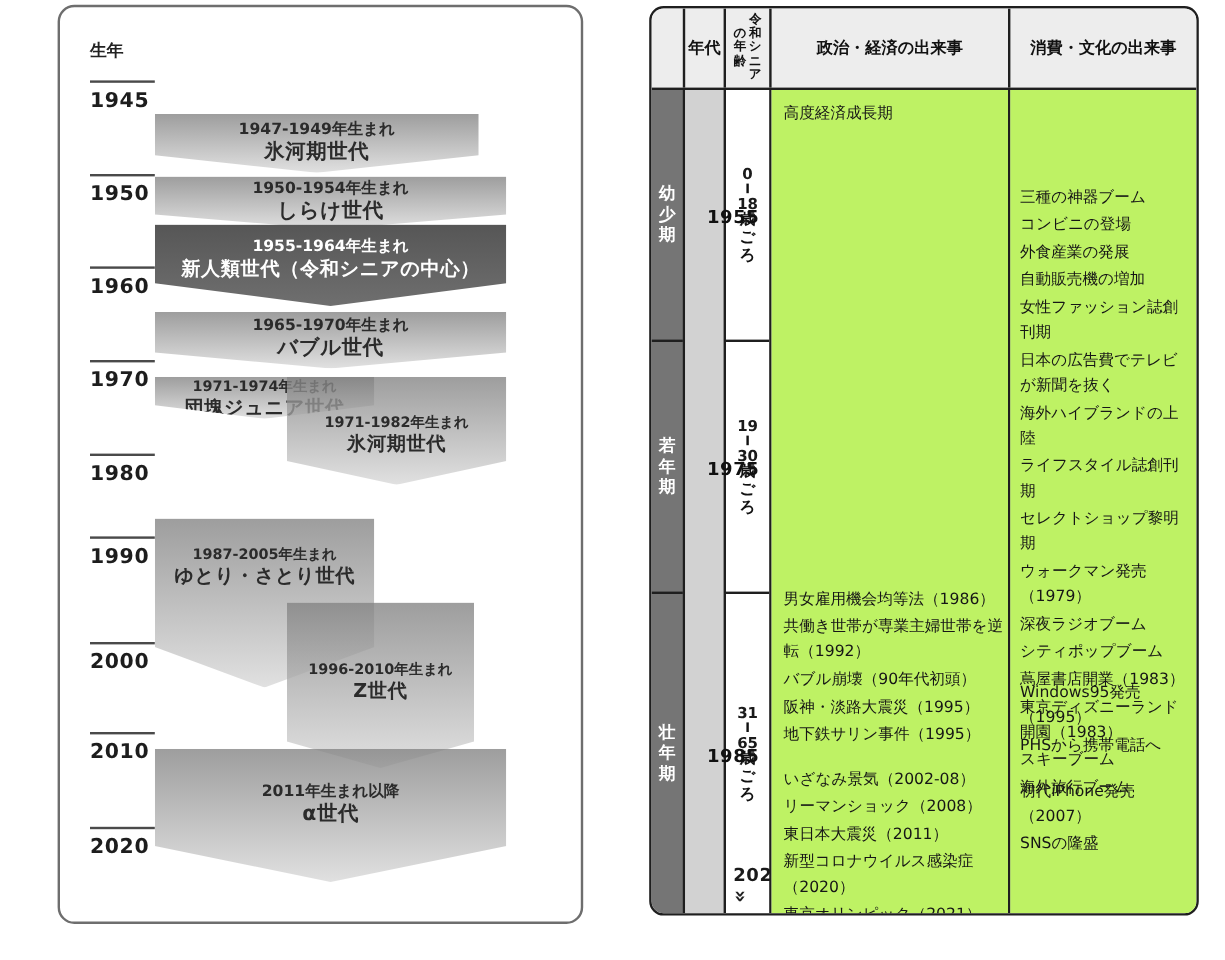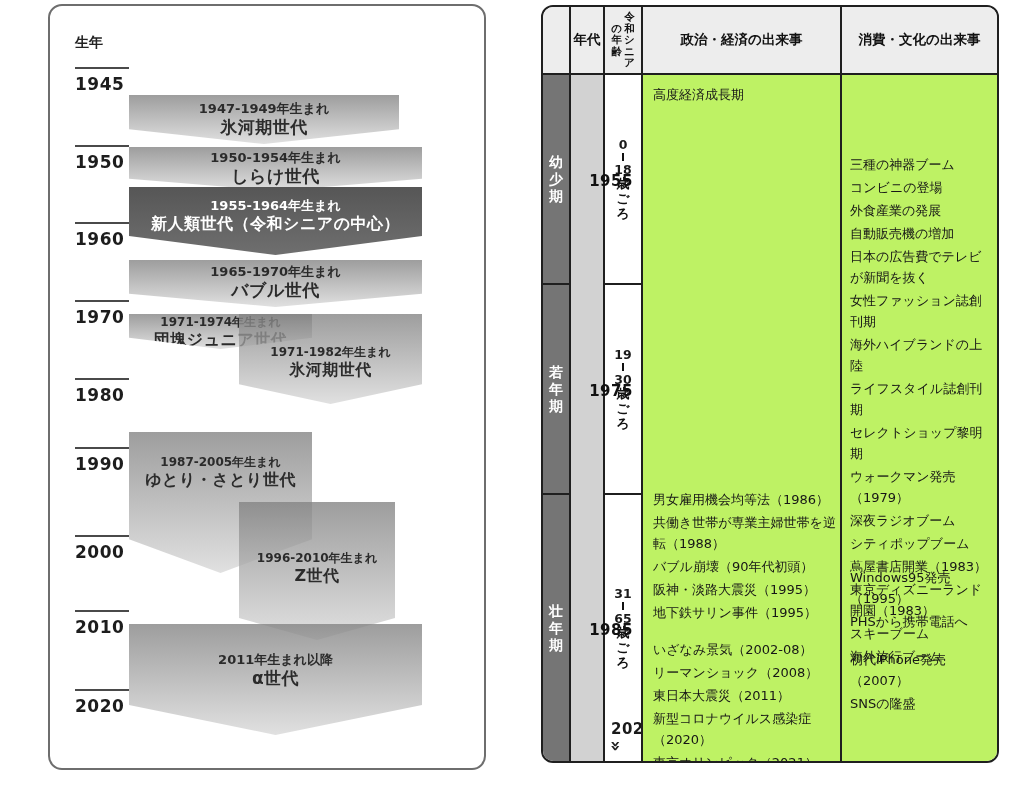--- a/index.html
+++ b/index.html
@@ -238,21 +238,21 @@
     </div>
 
     <div class="col col-pol w-pol">
       <div class="evgroup pg1">
 
       <div class="ev">高度経済成長期</div>
         </div>
       <div class="evgroup pg4">
 
       <div class="ev">男女雇用機会均等法（1986）</div>
-          <div class="ev">共働き世帯が専業主婦世帯を逆転（1988）</div>
+          <div class="ev">共働き世帯が専業主婦世帯を逆転（1992）</div>
           <div class="ev">バブル崩壊（90年代初頭）</div>
           <div class="ev">阪神・淡路大震災（1995）</div>
           <div class="ev">地下鉄サリン事件（1995）</div>
         </div>
       <div class="evgroup pg5">
 
       <div class="ev">いざなみ景気（2002-08）</div>
           <div class="ev">リーマンショック（2008）</div>
           <div class="ev">東日本大震災（2011）</div>
           <div class="ev">新型コロナウイルス感染症（2020）</div>
@@ -260,22 +260,22 @@
         </div>
     </div>
 
     <div class="col col-cul w-cul">
       <div class="evgroup cg1">
 
       <div class="ev">三種の神器ブーム</div>
           <div class="ev">コンビニの登場</div>
           <div class="ev">外食産業の発展</div>
           <div class="ev">自動販売機の増加</div>
+          <div class="ev">女性ファッション誌創刊期</div>
           <div class="ev">日本の広告費でテレビが新聞を抜く</div>
-          <div class="ev">女性ファッション誌創刊期</div>
           <div class="ev">海外ハイブランドの上陸</div>
           <div class="ev">ライフスタイル誌創刊期</div>
           <div class="ev">セレクトショップ黎明期</div>
           <div class="ev">ウォークマン発売（1979）</div>
           <div class="ev">深夜ラジオブーム</div>
           <div class="ev">シティポップブーム</div>
           <div class="ev">蔦屋書店開業（1983）</div>
           <div class="ev">東京ディズニーランド開園（1983）</div>
           <div class="ev">スキーブーム</div>
           <div class="ev">海外旅行ブーム</div>

